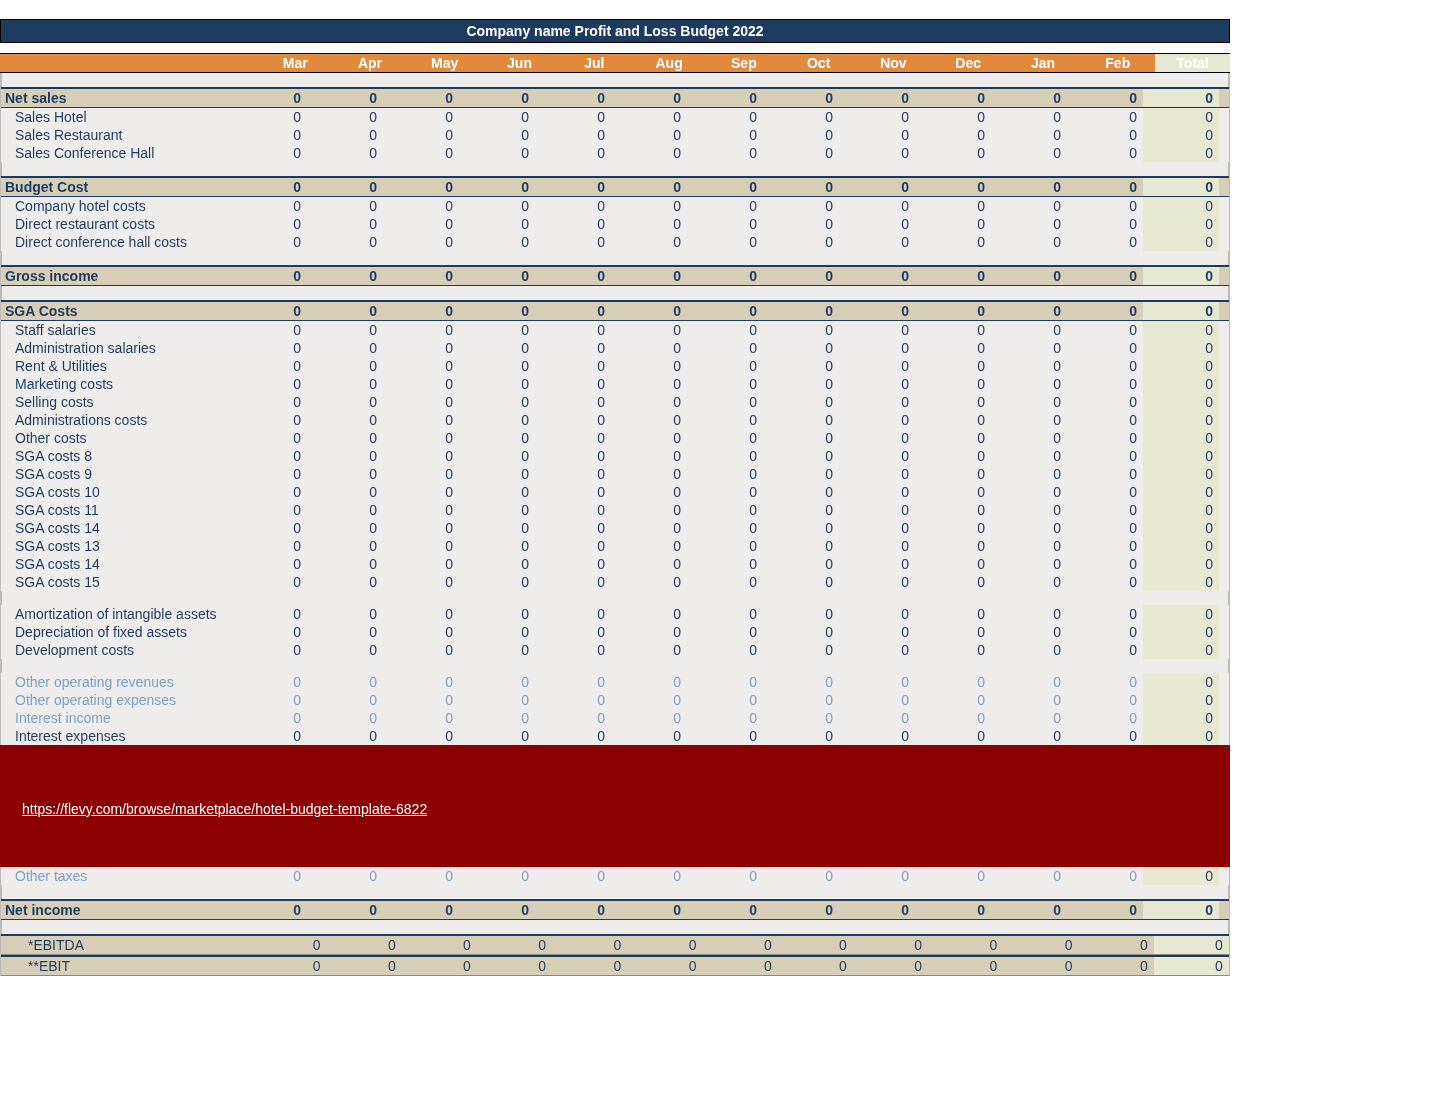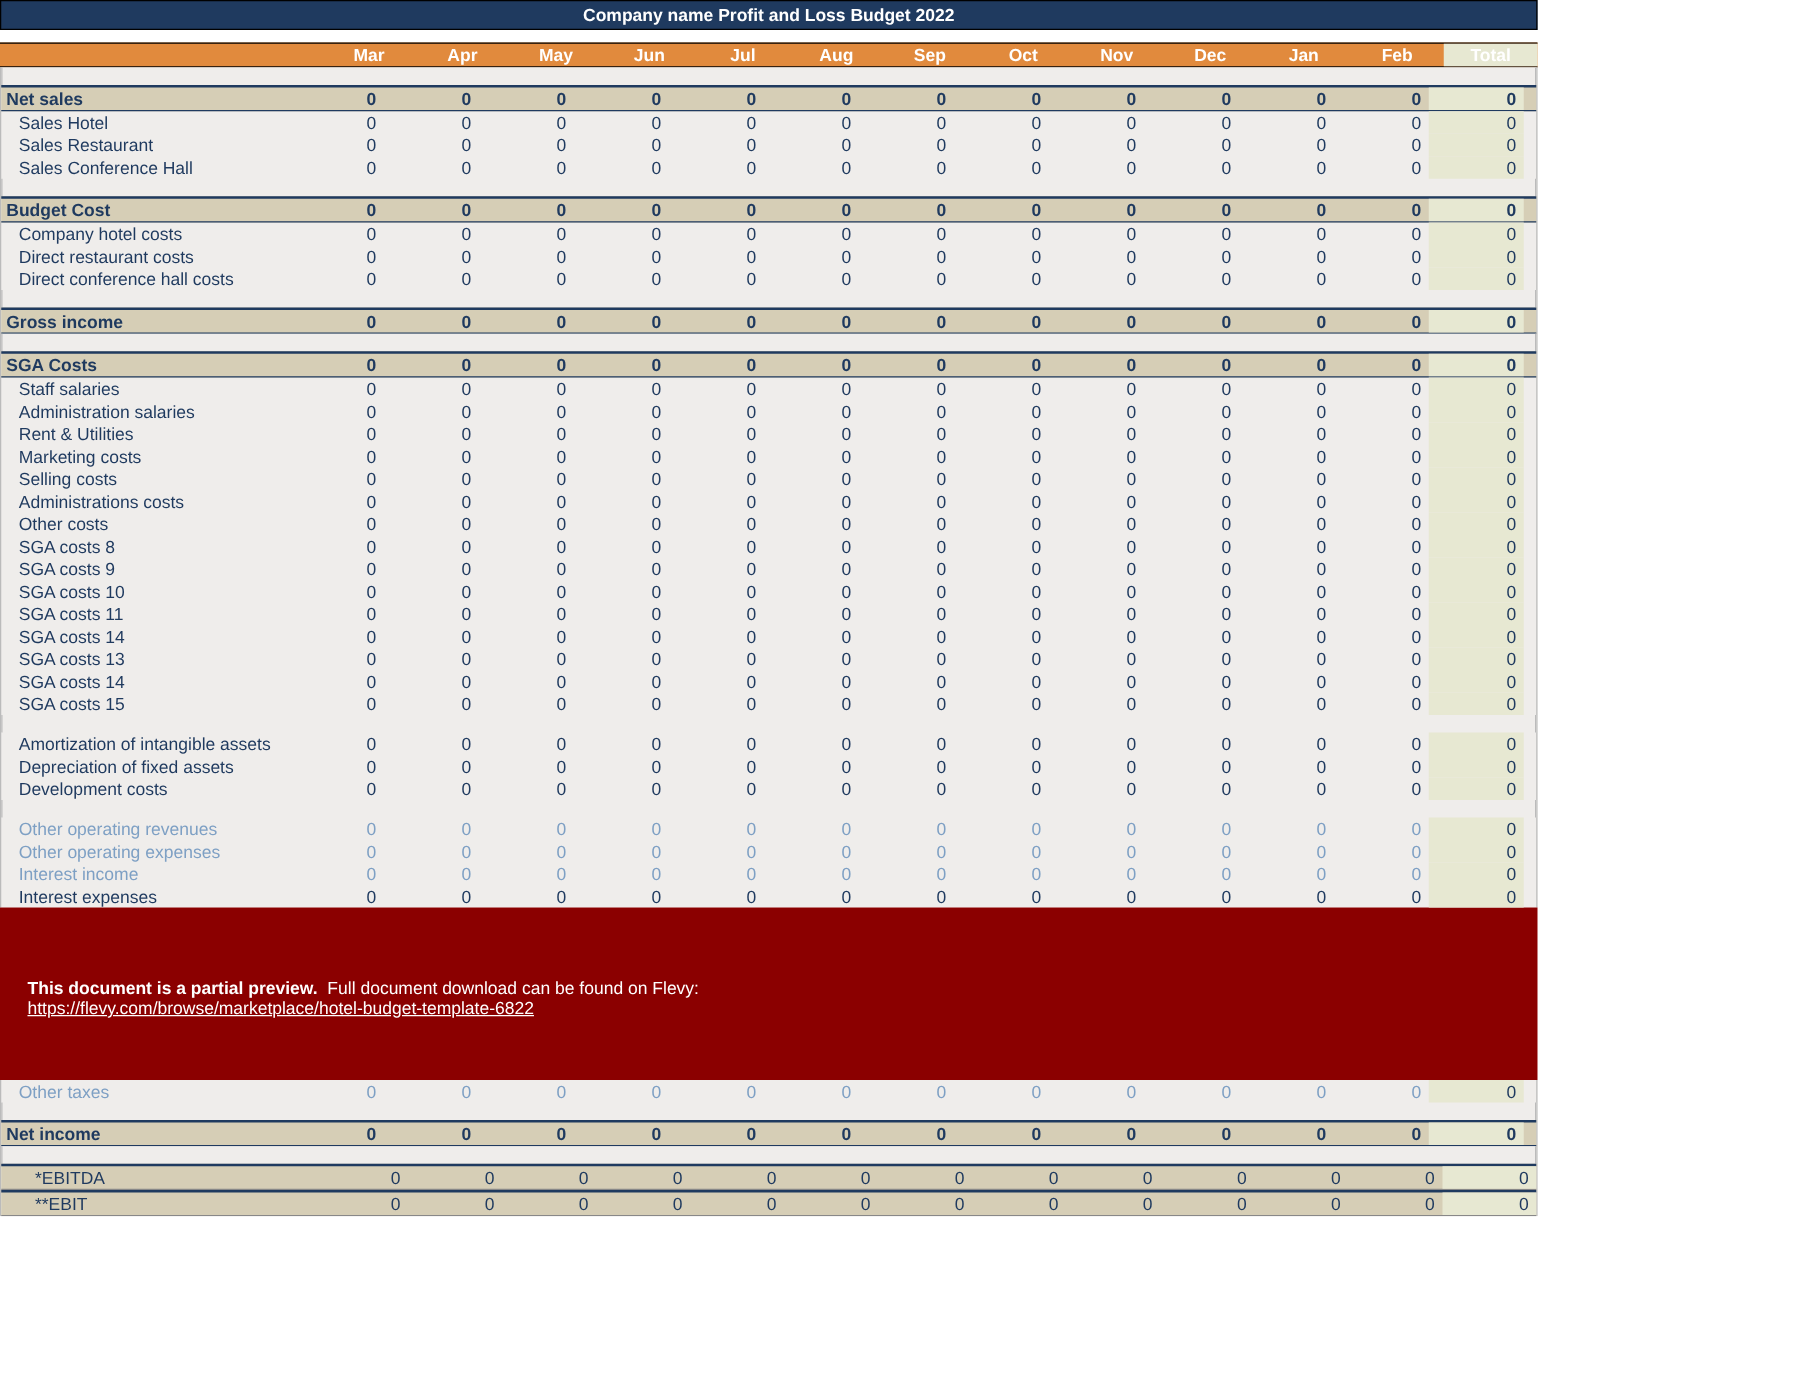--- a/index.html
+++ b/index.html
@@ -11,20 +11,21 @@
     width: 1447px;
   }
   .wrap { width: 1230px; }
   .title-bar {
     background: #1f3a5f;
     color: #fff;
     font-weight: bold;
     text-align: center;
     padding: 3px 0;
     border: 1px solid #000;
+    margin-top: 19px;
   }
   .header-row {
     display: flex;
     background: #e18a3d;
     color: #fff;
     font-weight: bold;
     border-top: 1px solid #000;
     border-bottom: 1px solid #000;
     margin-top: 10px;
     padding-left: 32px;
@@ -609,21 +610,21 @@
         <div class="cell">0</div>
         <div class="cell">0</div>
         <div class="cell">0</div>
         <div class="cell">0</div>
         <div class="cell">0</div>
         <div class="cell">0</div>
         <div class="cell">0</div>
         <div class="cell total total-col">0</div>
       </div>
     </div>
-    <div class="overlay"><div><span class="bold">This document is a partial preview.</span> <span>&nbsp;Full document download can be found on Flevy:</span></div><a href="#">https://flevy.com/browse/marketplace/hotel-budget-template-6822</a></div>
+    <div class="overlay"><a href="#">https://flevy.com/browse/marketplace/hotel-budget-template-6822</a></div>
     <div class="body">
       <div class="row">
         <div class="label light">Other taxes</div>
         <div class="cell light">0</div>
         <div class="cell light">0</div>
         <div class="cell light">0</div>
         <div class="cell light">0</div>
         <div class="cell light">0</div>
         <div class="cell light">0</div>
         <div class="cell light">0</div>

